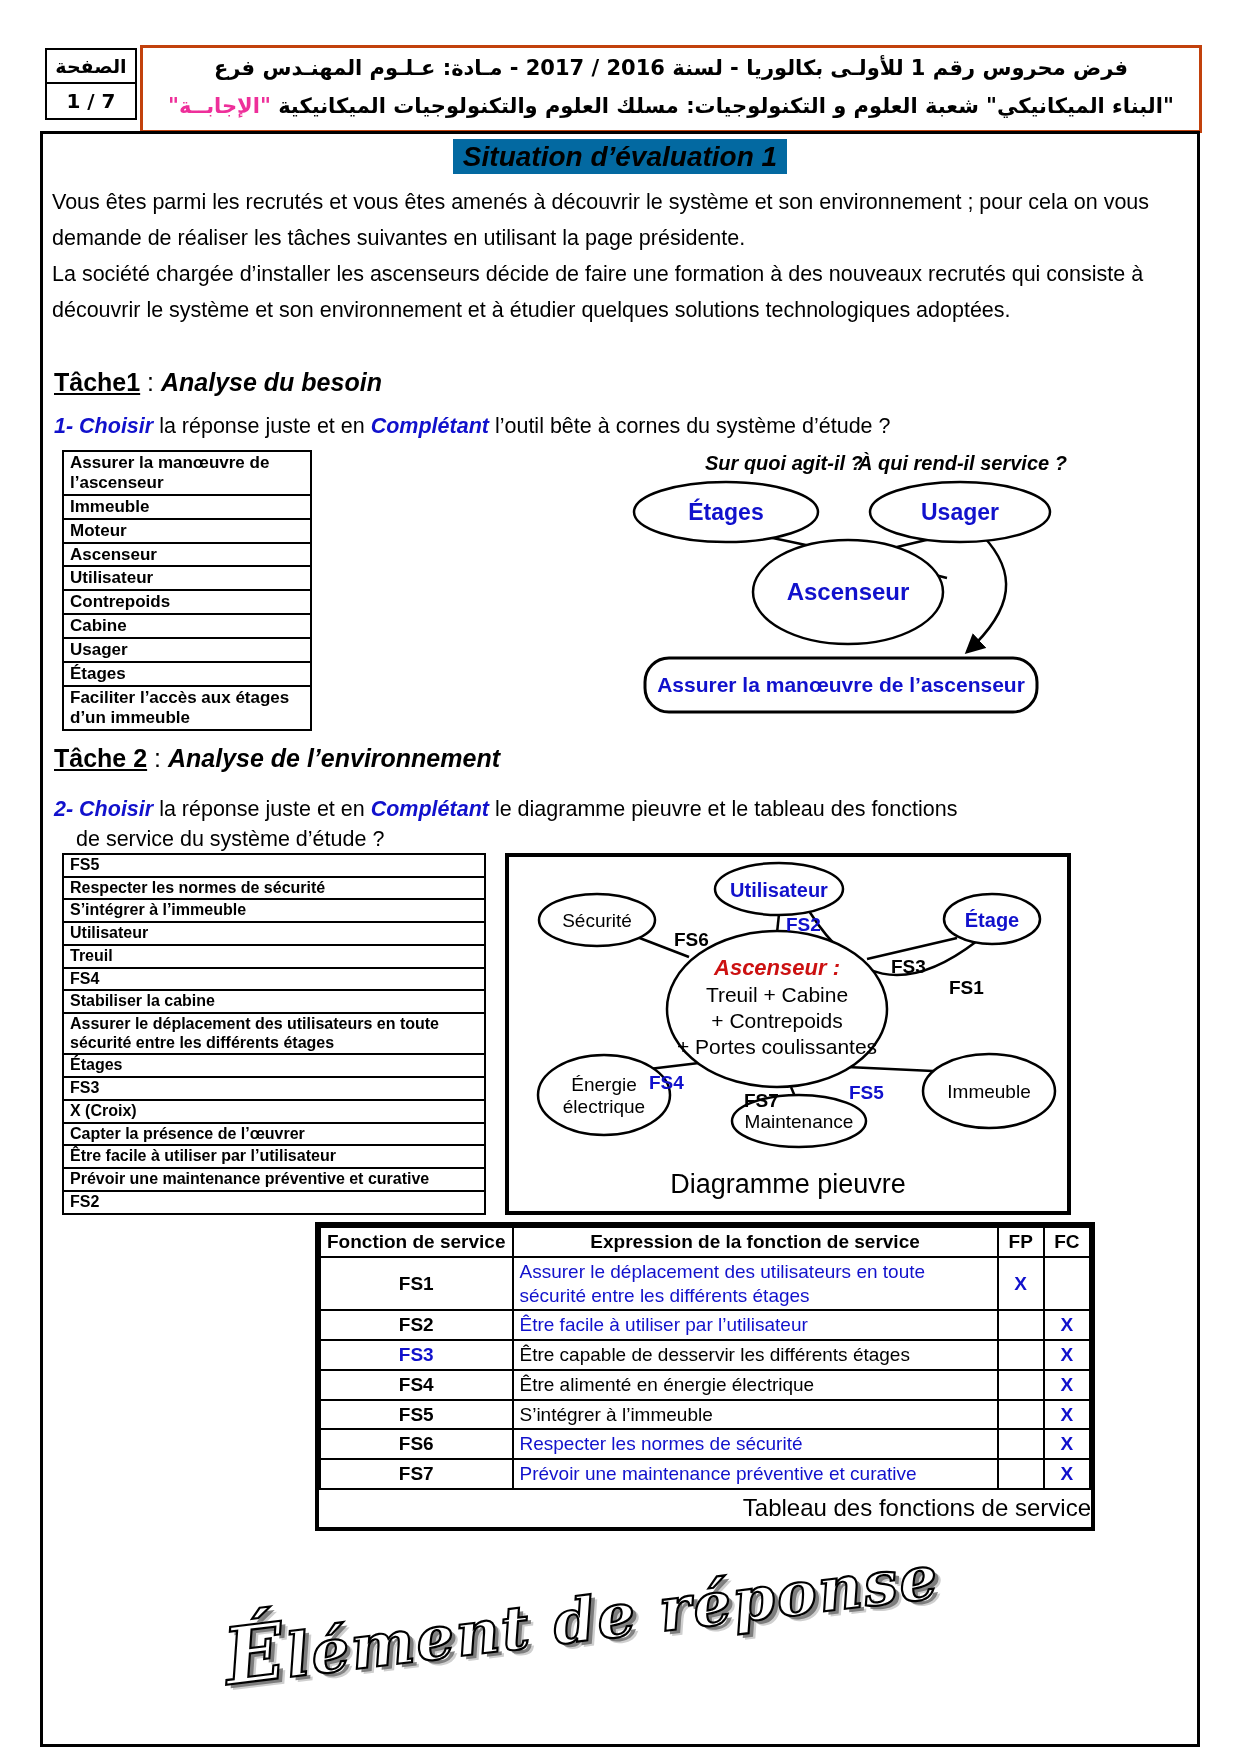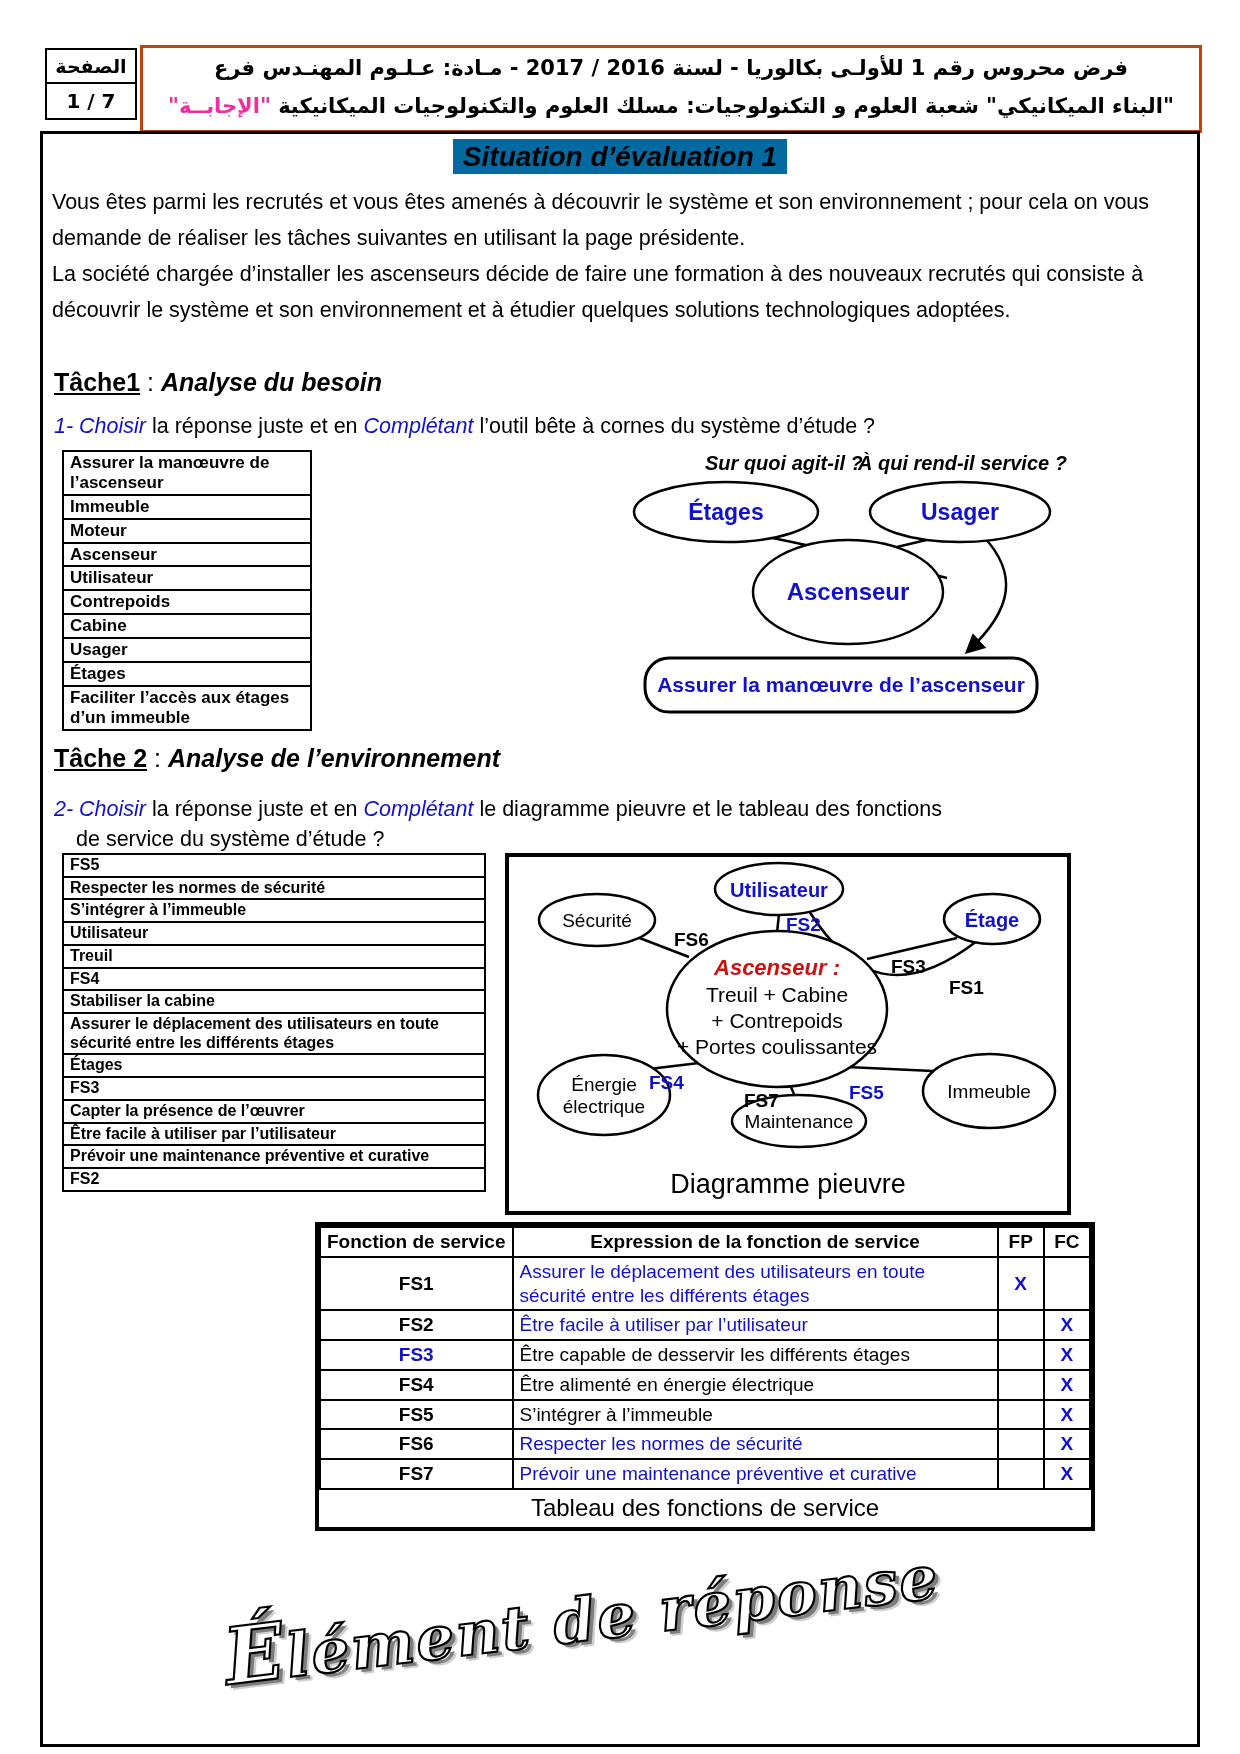--- a/index.html
+++ b/index.html
@@ -27,21 +27,21 @@
   .para{position:absolute;left:52px;top:184px;width:1140px;font-size:21.5px;line-height:36px;}
   .para p{margin:0;}
 
   .tache{position:absolute;left:54px;font-size:25px;}
   .tache .tl{font-weight:bold;text-decoration:underline;}
   .tache .tt{font-weight:bold;font-style:italic;}
   .t1{top:368px;} .t2{top:744px;}
 
   .question{position:absolute;left:54px;font-size:21.5px;}
   .q1{top:414px;} .q2{top:794px;line-height:30px;}
-  .qkw{color:#1111cc;font-weight:normal;font-style:italic;}
+  .qkw{color:#1111cc;font-weight:bold;font-style:italic;}
   .qind{padding-left:22px;margin-top:20px;}
 
   
   table.opts{border-collapse:collapse;position:absolute;background:#fff;}
   table.opts td{border:2px solid #000;font-weight:bold;padding:1px 6px;line-height:1.17;}
   .opts1{left:62px;top:450px;width:250px;}
   .opts1 td{font-size:17px;}
   .opts2{left:62px;top:853px;width:424px;}
   .opts2 td{font-size:16px;}
 
@@ -51,21 +51,21 @@
 
   
   .ftable-wrap{position:absolute;left:315px;top:1222px;width:772px;border:4px solid #000;background:#fff;}
   table.ftable{border-collapse:collapse;width:100%;}
   table.ftable td,table.ftable th{border:2.5px solid #000;padding:2px 6px;font-size:19px;line-height:1.25;}
   table.ftable th{font-weight:bold;text-align:center;}
   td.fs{font-weight:bold;text-align:center;width:25%;}
   td.mark{font-weight:bold;text-align:center;width:6%;}
   td.expr{width:63%;}
   .blue{color:#1111cc;}
-  .fcap{font-size:24px;text-align:center;padding:4px 0 5px 0;}
+  .fcap{font-size:24px;text-align:right;padding:4px 0 5px 0;}
 
   
   .watermark{position:absolute;left:222px;top:1568px;transform:rotate(-7deg);
              font-family:"DejaVu Serif",serif;font-weight:bold;font-style:italic;
              font-size:60px;color:#fff;letter-spacing:2px;
              -webkit-text-stroke:2.2px #000;
              text-shadow:4px 4px 0 rgba(110,110,110,0.85),6px 6px 0 rgba(160,160,160,0.5);}
   .watermark::first-letter{font-size:78px;}
 
   svg text{font-family:"Liberation Sans",sans-serif;}
@@ -196,20 +196,23 @@
     <tr>
           <td>Assurer le déplacement des utilisateurs en toute sécurité entre les différents étages</td>
         </tr>
     <tr>
           <td>Étages</td>
         </tr>
     <tr>
           <td>FS3</td>
         </tr>
     <tr>
+          <td>X (Croix)</td>
+        </tr>
+    <tr>
           <td>Capter la présence de l’œuvrer</td>
         </tr>
     <tr>
           <td>Être facile à utiliser par l’utilisateur</td>
         </tr>
     <tr>
           <td>Prévoir une maintenance préventive et curative</td>
         </tr>
     <tr>
           <td>FS2</td>

